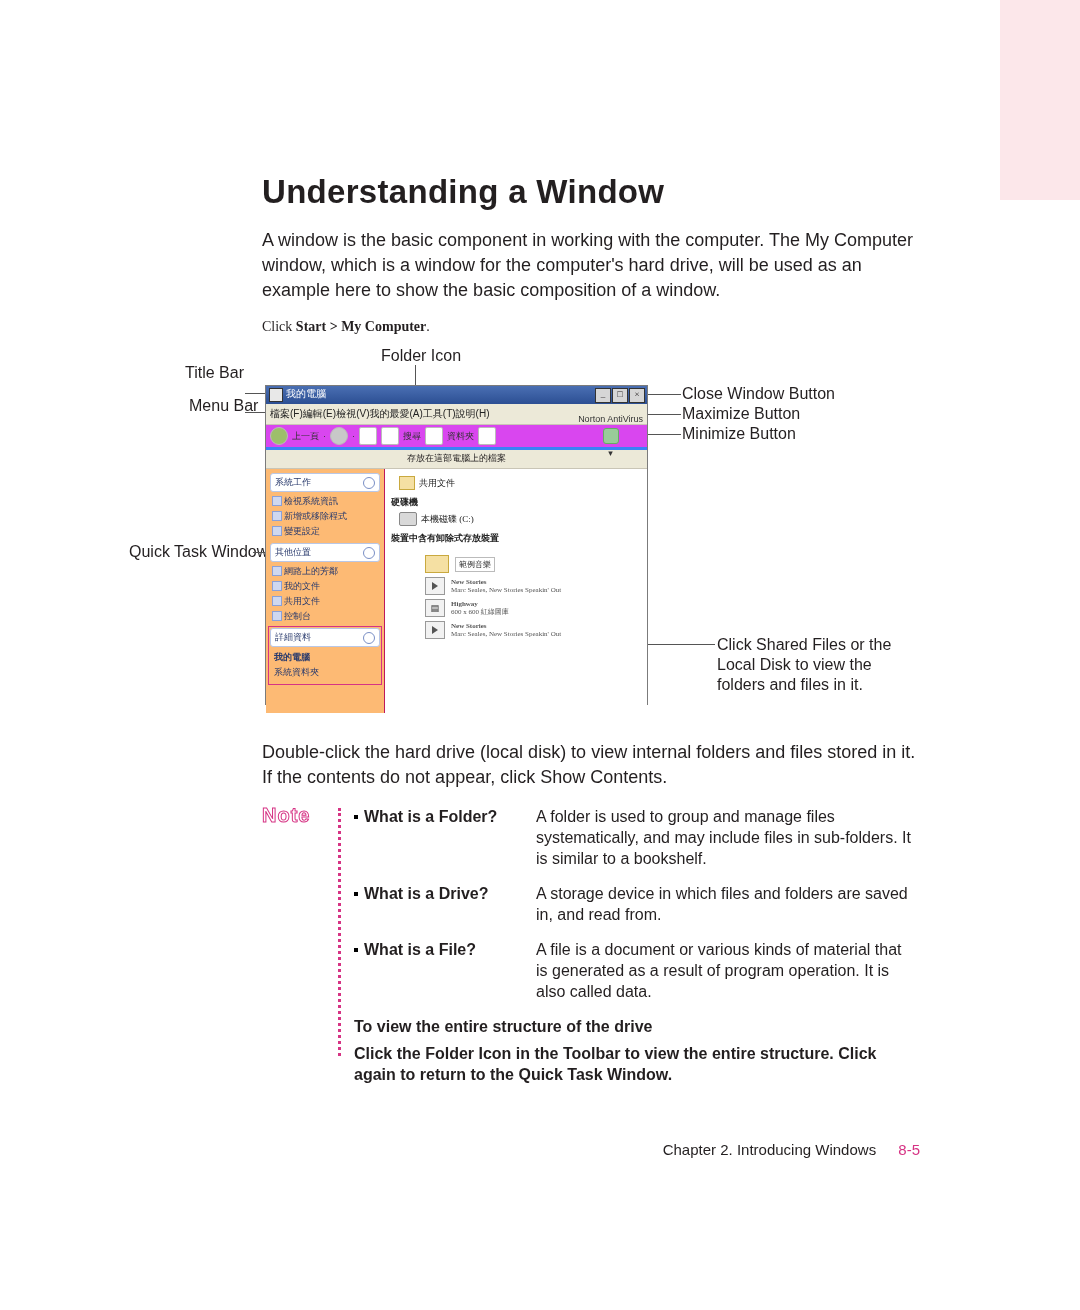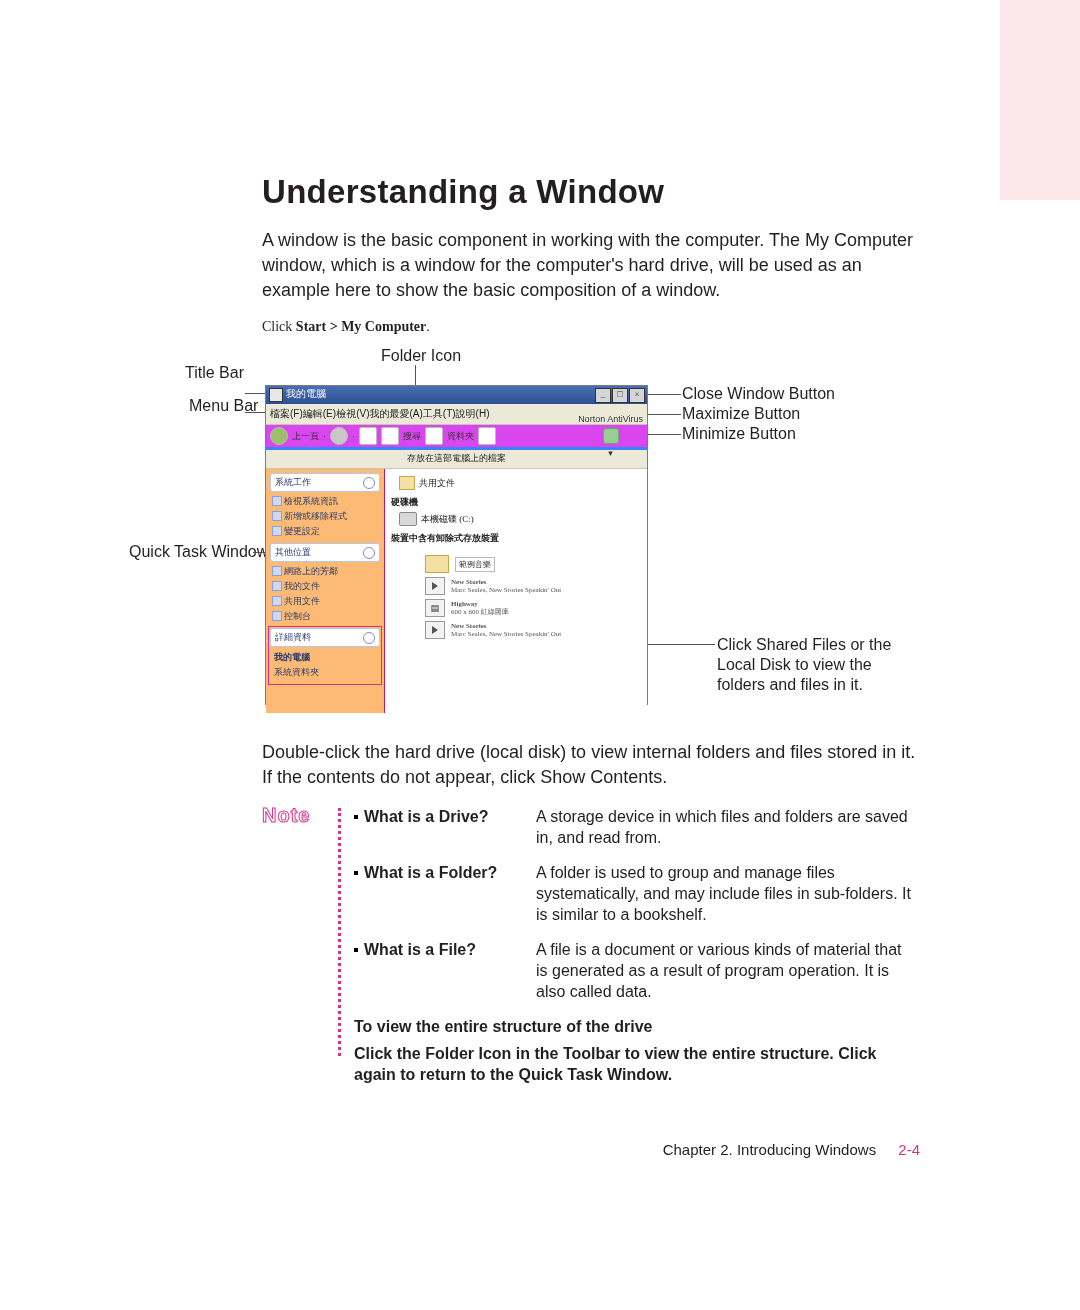--- a/index.html
+++ b/index.html
@@ -350,31 +350,31 @@
   </div>
 </div>
 
 <div class="para2">Double-click the hard drive (local disk) to view internal folders and files stored in it. If the contents do not appear, click Show Contents.</div>
 
 <div class="note-label">Note</div>
 <div class="dotcol"></div>
 
 <div class="note-body">
   <div class="note-row">
+    <div class="term"><span class="bul"></span><span>What is a Folder?</span></div>
+    <div class="def">A folder is used to group and manage files systematically, and may include files in sub-folders. It is similar to a bookshelf.</div>
+  </div>
+  <div class="note-row">
     <div class="term"><span class="bul"></span><span>What is a Drive?</span></div>
     <div class="def">A storage device in which files and folders are saved in,  and read from.</div>
-  </div>
-  <div class="note-row">
-    <div class="term"><span class="bul"></span><span>What is a Folder?</span></div>
-    <div class="def">A folder is used to group and manage files systematically, and may include files in sub-folders. It is similar to a bookshelf.</div>
   </div>
   <div class="note-row">
     <div class="term"><span class="bul"></span><span>What is a File?</span></div>
     <div class="def">A file is a document or various kinds of material that is generated as a result of program operation. It is also called data.</div>
   </div>
   <div class="subhead">To view the entire structure of the drive</div>
   <div class="subpara">Click the Folder Icon in the Toolbar to view the entire structure. Click again to return to the Quick Task Window.</div>
 </div>
 
 <div class="footer">
   <span>Chapter 2. Introducing Windows</span>
-  <span class="pg">2-4</span>
+  <span class="pg">8-5</span>
 </div>
 
 </body></html>

